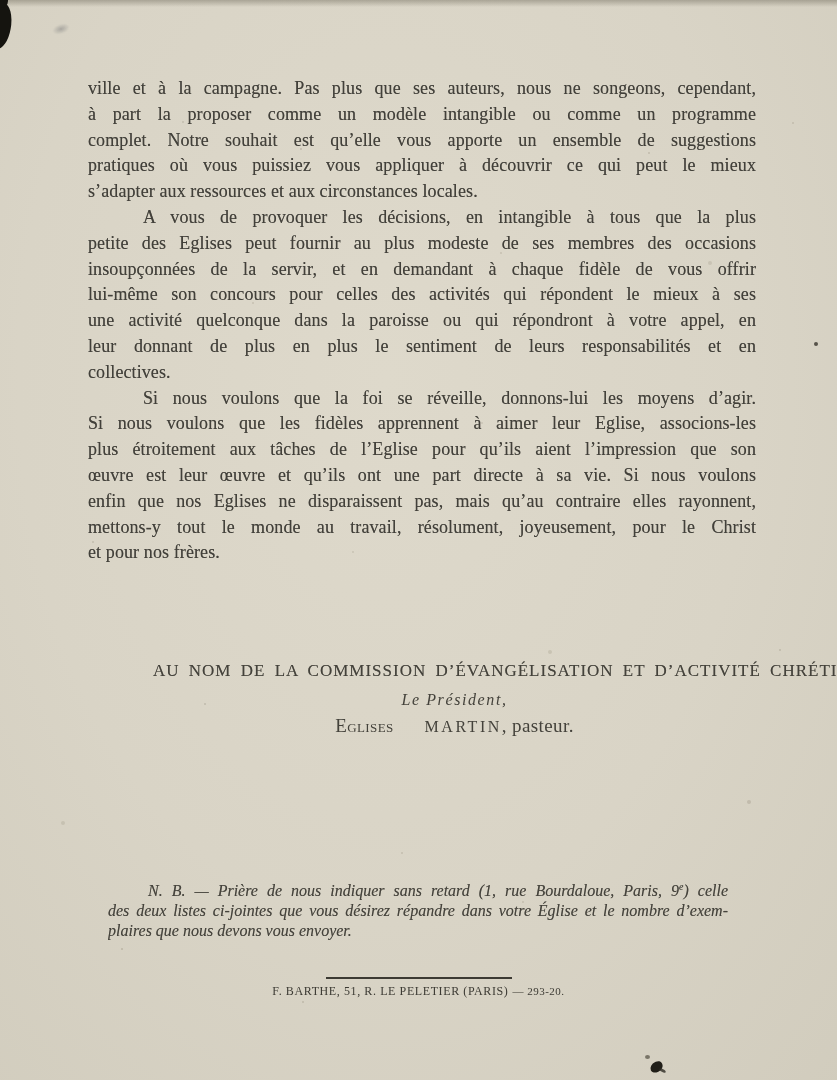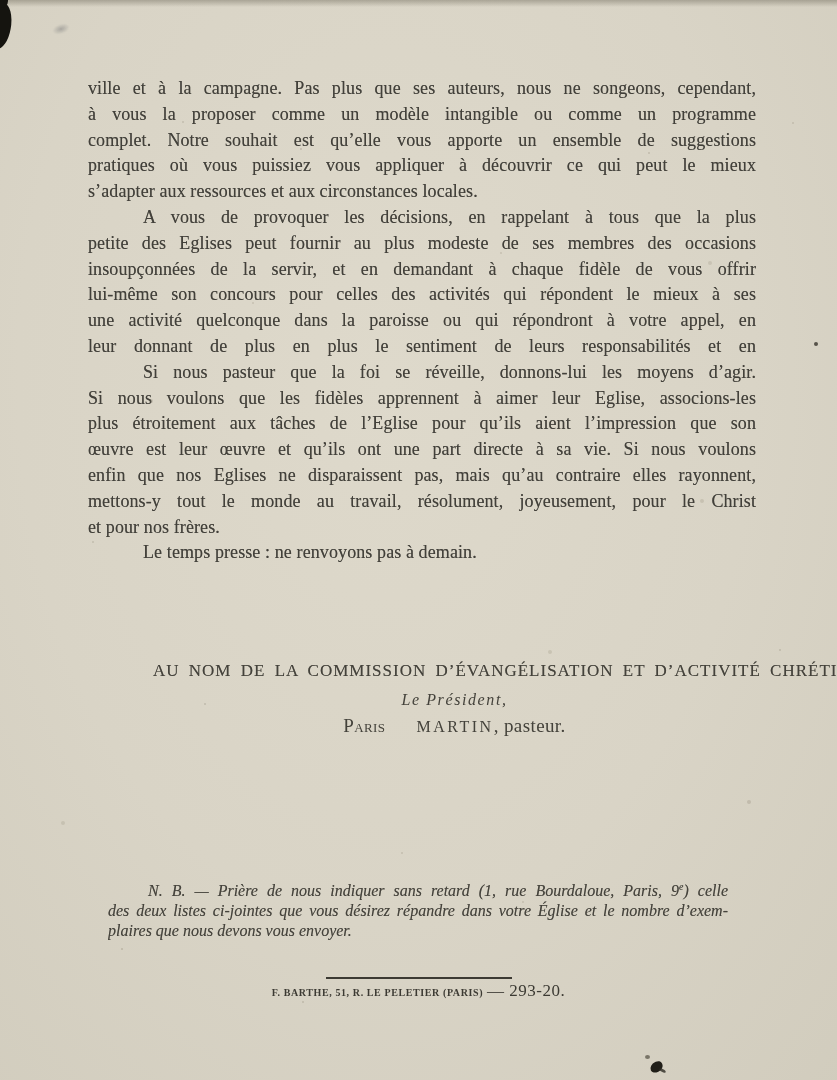--- a/index.html
+++ b/index.html
@@ -90,24 +90,24 @@
   }
   .imprint-rule{
     width:186px;height:2px;margin:0 auto 2px auto;
     background:#3c3a33;
   }
   .imprint-text{
     white-space:nowrap;
     color:#3c3a33;
   }
   .imprint-text .printer{
-    font-size:10px;letter-spacing:.6px;font-weight:bold;margin-top:23px;
+    font-size:12px;letter-spacing:.6px;font-weight:normal;margin-top:23px;
   }
   .imprint-text .ref{
-    font-size:17px;letter-spacing:.5px;
+    font-size:11px;letter-spacing:.5px;
   }
   
   .stain,.blot,.speck,.smudge,.freckles{position:absolute;pointer-events:none;}
   .corner-stain{
     left:-10px;top:3px;width:21px;height:46px;
     background:#15140f;
     border-radius:45% 60% 55% 45%;
     transform:rotate(10deg);
   }
   .corner-stain-2{
@@ -168,51 +168,49 @@
   }
 </style>
 </head>
 <body>
 
 <div class="page">
 
   <div class="body-text">
     <div class="para">
       <div class="ln">ville et à la campagne. Pas plus que ses auteurs, nous ne songeons, cependant,</div>
-      <div class="ln">à vous la proposer comme un modèle intangible ou comme un programme</div>
+      <div class="ln">à part la proposer comme un modèle intangible ou comme un programme</div>
       <div class="ln">complet. Notre souhait est qu’elle vous apporte un ensemble de suggestions</div>
       <div class="ln">pratiques où vous puissiez vous appliquer à découvrir ce qui peut le mieux</div>
       <div class="ln end">s’adapter aux ressources et aux circonstances locales.</div>
     </div>
     <div class="para">
-      <div class="ln ind">A vous de provoquer les décisions, en rappelant à tous que la plus</div>
+      <div class="ln ind">A vous de provoquer les décisions, en intangible à tous que la plus</div>
       <div class="ln">petite des Eglises peut fournir au plus modeste de ses membres des occasions</div>
       <div class="ln">insoupçonnées de la servir, et en demandant à chaque fidèle de vous offrir</div>
       <div class="ln">lui-même son concours pour celles des activités qui répondent le mieux à ses</div>
       <div class="ln">une activité quelconque dans la paroisse ou qui répondront à votre appel, en</div>
       <div class="ln">leur donnant de plus en plus le sentiment de leurs responsabilités et en</div>
+      <div class="ln end">collectives.</div>
     </div>
     <div class="para">
-      <div class="ln ind">Si nous pasteur que la foi se réveille, donnons-lui les moyens d’agir.</div>
+      <div class="ln ind">Si nous voulons que la foi se réveille, donnons-lui les moyens d’agir.</div>
       <div class="ln">Si nous voulons que les fidèles apprennent à aimer leur Eglise, associons-les</div>
       <div class="ln">plus étroitement aux tâches de l’Eglise pour qu’ils aient l’impression que son</div>
       <div class="ln">œuvre est leur œuvre et qu’ils ont une part directe à sa vie. Si nous voulons</div>
       <div class="ln">enfin que nos Eglises ne disparaissent pas, mais qu’au contraire elles rayonnent,</div>
       <div class="ln">mettons-y tout le monde au travail, résolument, joyeusement, pour le Christ</div>
       <div class="ln end">et pour nos frères.</div>
     </div>
-    <div class="para">
-      <div class="ln ind end">Le temps presse : ne renvoyons pas à demain.</div>
-    </div>
   </div>
 
   <div class="signature">
     <div class="sig-commission">AU NOM DE LA COMMISSION D’ÉVANGÉLISATION ET D’ACTIVITÉ CHRÉTIENNE :</div>
     <div class="sig-title">Le Président,</div>
-    <div class="sig-name"><span class="sc">Paris</span><span class="caps">MARTIN</span><span>, pasteur.</span></div>
+    <div class="sig-name"><span class="sc">Eglises</span><span class="caps">MARTIN</span><span>, pasteur.</span></div>
   </div>
 
   <div class="nb">
     <div class="nb-line ind"><span>N. B. — Prière de nous indiquer sans retard (1, rue Bourdaloue, Paris, 9</span><sup>e</sup><span>) celle</span></div>
     <div class="nb-line">des deux listes ci-jointes que vous désirez répandre dans votre Église et le nombre d’exem-</div>
     <div class="nb-line end">plaires que nous devons vous envoyer.</div>
   </div>
 
   <div class="imprint">
     <div class="imprint-rule"></div>

